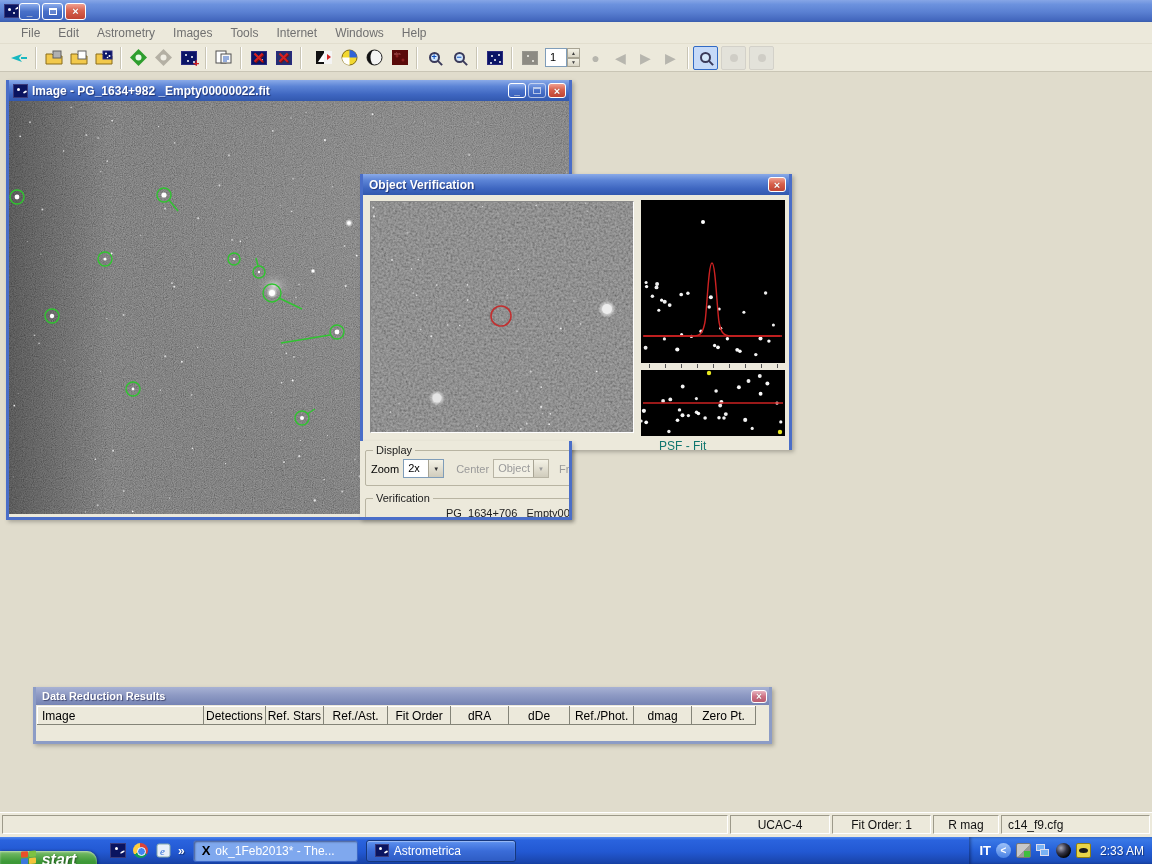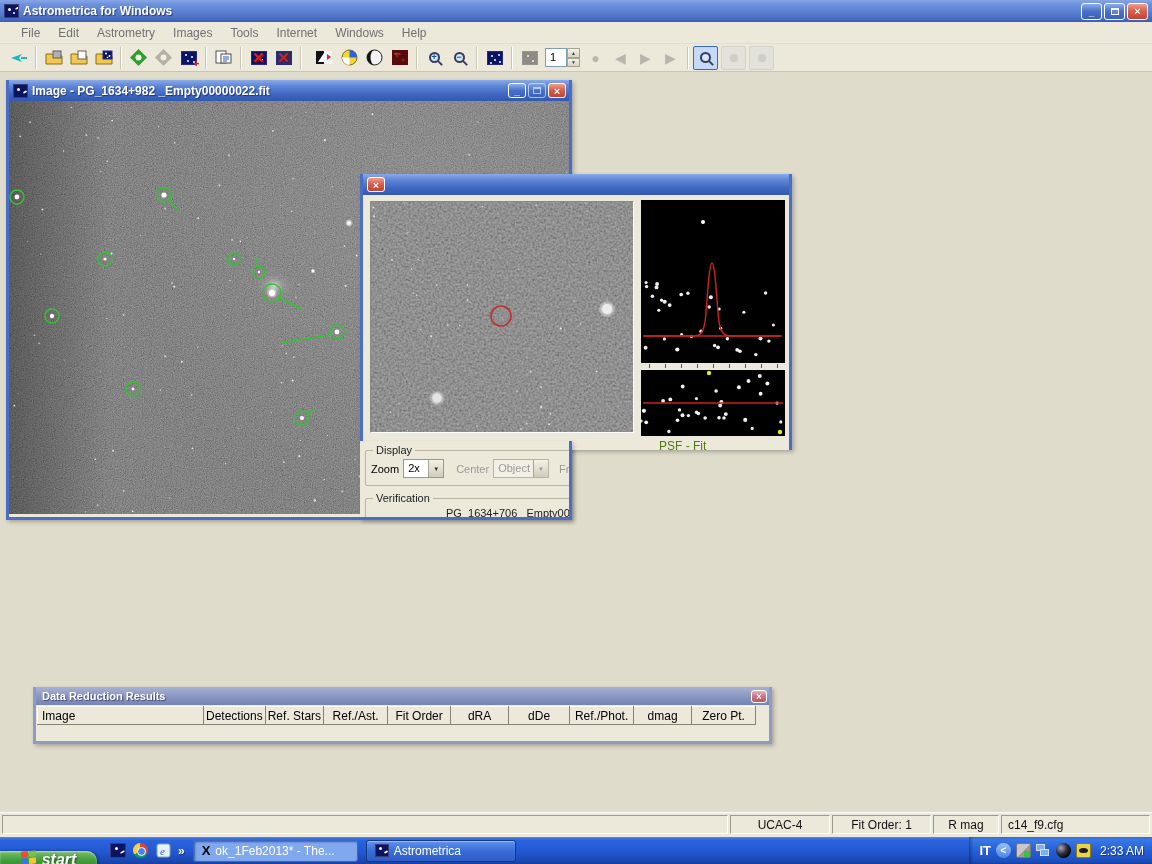--- a/index.html
+++ b/index.html
@@ -59,21 +59,21 @@
   
   #ovwin { left:360px; top:174px; width:432px; height:276px; overflow:hidden; border-bottom:none; }
   .ovbody { position:relative; width:100%; height:255px; background:#ECE9DB; }
   #ovpanel { position:absolute; left:7px; top:6px; width:264px; height:232px; border:1px solid; border-color:#888 #fff #fff #888; }
   #ovnoise { display:block; background:#505050; }
   .psfplot { position:absolute; background:#000; }
   #psf1 { left:278px; top:5px; width:144px; height:163px; }
   #ticks { position:absolute; left:278px; top:168px; width:144px; height:7px; background:#ECE9DB; }
   #ticks i { position:absolute; top:1px; width:1px; height:4px; background:#555; }
   #psf2 { left:278px; top:175px; width:144px; height:66px; }
-  #psfcap { position:absolute; left:278px; top:244px; width:144px; text-align:left; padding-left:18px; color:#4d7c0f; font-size:12px; }
+  #psfcap { position:absolute; left:278px; top:244px; width:144px; text-align:left; padding-left:18px; color:#0f766e; font-size:12px; }
 
   #ovfrag { position:absolute; left:360px; top:441px; width:212px; height:79px; background:#ECE9DB;
     border-right:3px solid #4A6EC8; border-bottom:3px solid #4A6EC8; overflow:hidden; box-shadow:2px 2px 4px rgba(0,0,0,.2); }
   .grp { position:absolute; border:1px solid #B8B4A2; border-radius:2px; }
   .grp .glabel { position:absolute; top:-7px; left:7px; background:#ECE9DB; padding:0 3px; font-size:11px; color:#202020; }
   #grpDisplay { left:5px; top:9px; width:280px; height:36px; }
   #grpInfo { left:5px; top:57px; width:280px; height:40px; }
   .combo { display:inline-flex; height:19px; border:1px solid #7F9DB9; background:#fff; vertical-align:middle; }
   .combo .cval { padding:2px 3px 0 4px; font-size:11px; min-width:24px; }
   .combo .cbtn { width:15px; background:linear-gradient(180deg,#F4F2E6,#D0CCBC); border-left:1px solid #A8A494;
@@ -137,21 +137,20 @@
 </style>
 </head>
 <body>
 
 <div class="titlebar">
   <span class="appicon">
       <i style="left:3px;top:3px;width:3px;height:3px"></i>
       <i style="left:8px;top:7px;width:2px;height:2px"></i>
       <i style="left:10px;top:2px;width:5px;height:2px;transform:rotate(-30deg)"></i>
     </span>
-  <span class="ttext">Astrometrica for Windows</span>
   <span class="capbtns">
     <span class="capbtn">_</span>
     <span class="capbtn">
         <span style="display:inline-block;width:8px;height:7px;border:1px solid #fff;border-top-width:2px;background:rgba(255,255,255,.15)"></span>
       </span>
     <span class="capbtn close">×</span>
   </span>
 </div>
 
 <div class="menubar">
@@ -549,20 +548,21 @@
       <circle cx="43" cy="215" r="2.2"></circle>
         <circle cx="328" cy="231" r="2.4"></circle>
       <circle cx="124" cy="288" r="1.4"></circle>
         <circle cx="293" cy="317" r="2"></circle>
     </g>
   </svg>
 </div>
 
 <div class="win" id="ovwin">
   <div class="wtitle">
+    <span class="ttext" style="margin-left:2px">Object Verification</span>
     <span class="capbtn close">×</span>
   </div>
   <div class="ovbody">
     <div id="ovpanel">
       <svg id="ovnoise" width="262" height="230">
         <defs>
           <filter id="noiseB" x="0" y="0" width="100%" height="100%">
             <feTurbulence type="fractalNoise" baseFrequency="0.45" numOctaves="2" seed="4" stitchTiles="stitch"></feTurbulence>
             <feColorMatrix type="saturate" values="0"></feColorMatrix>
             <feComponentTransfer>

